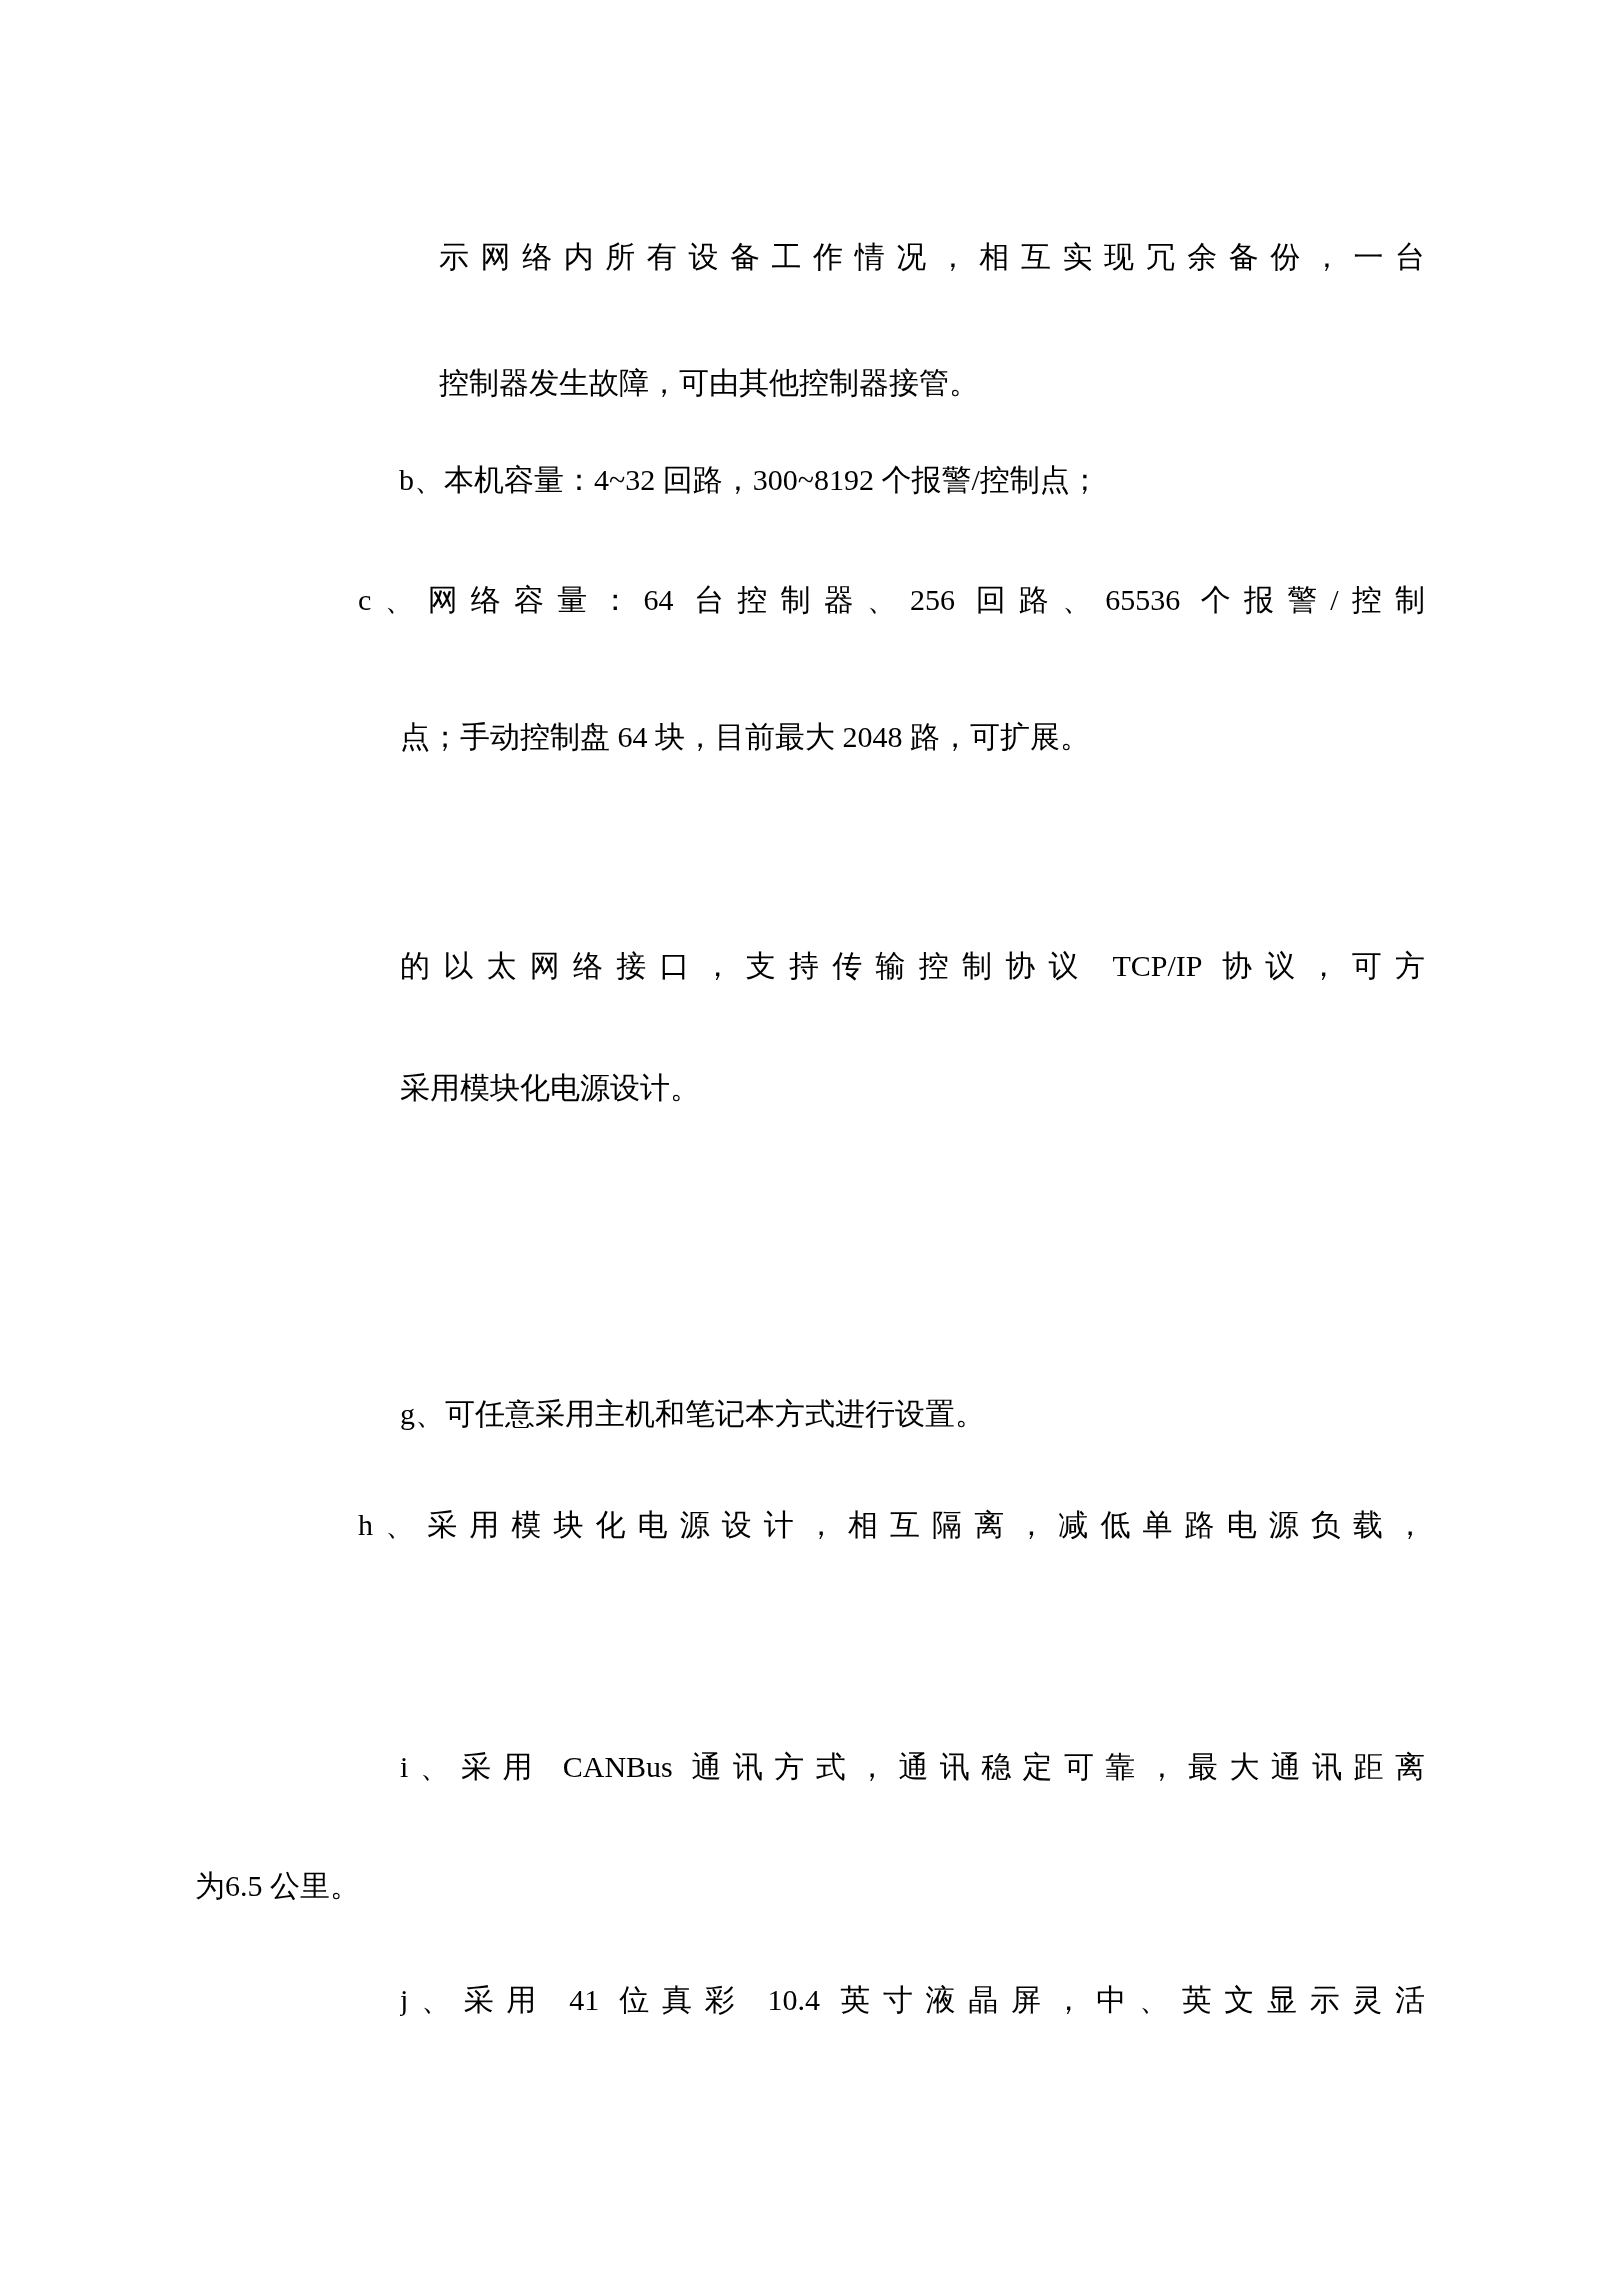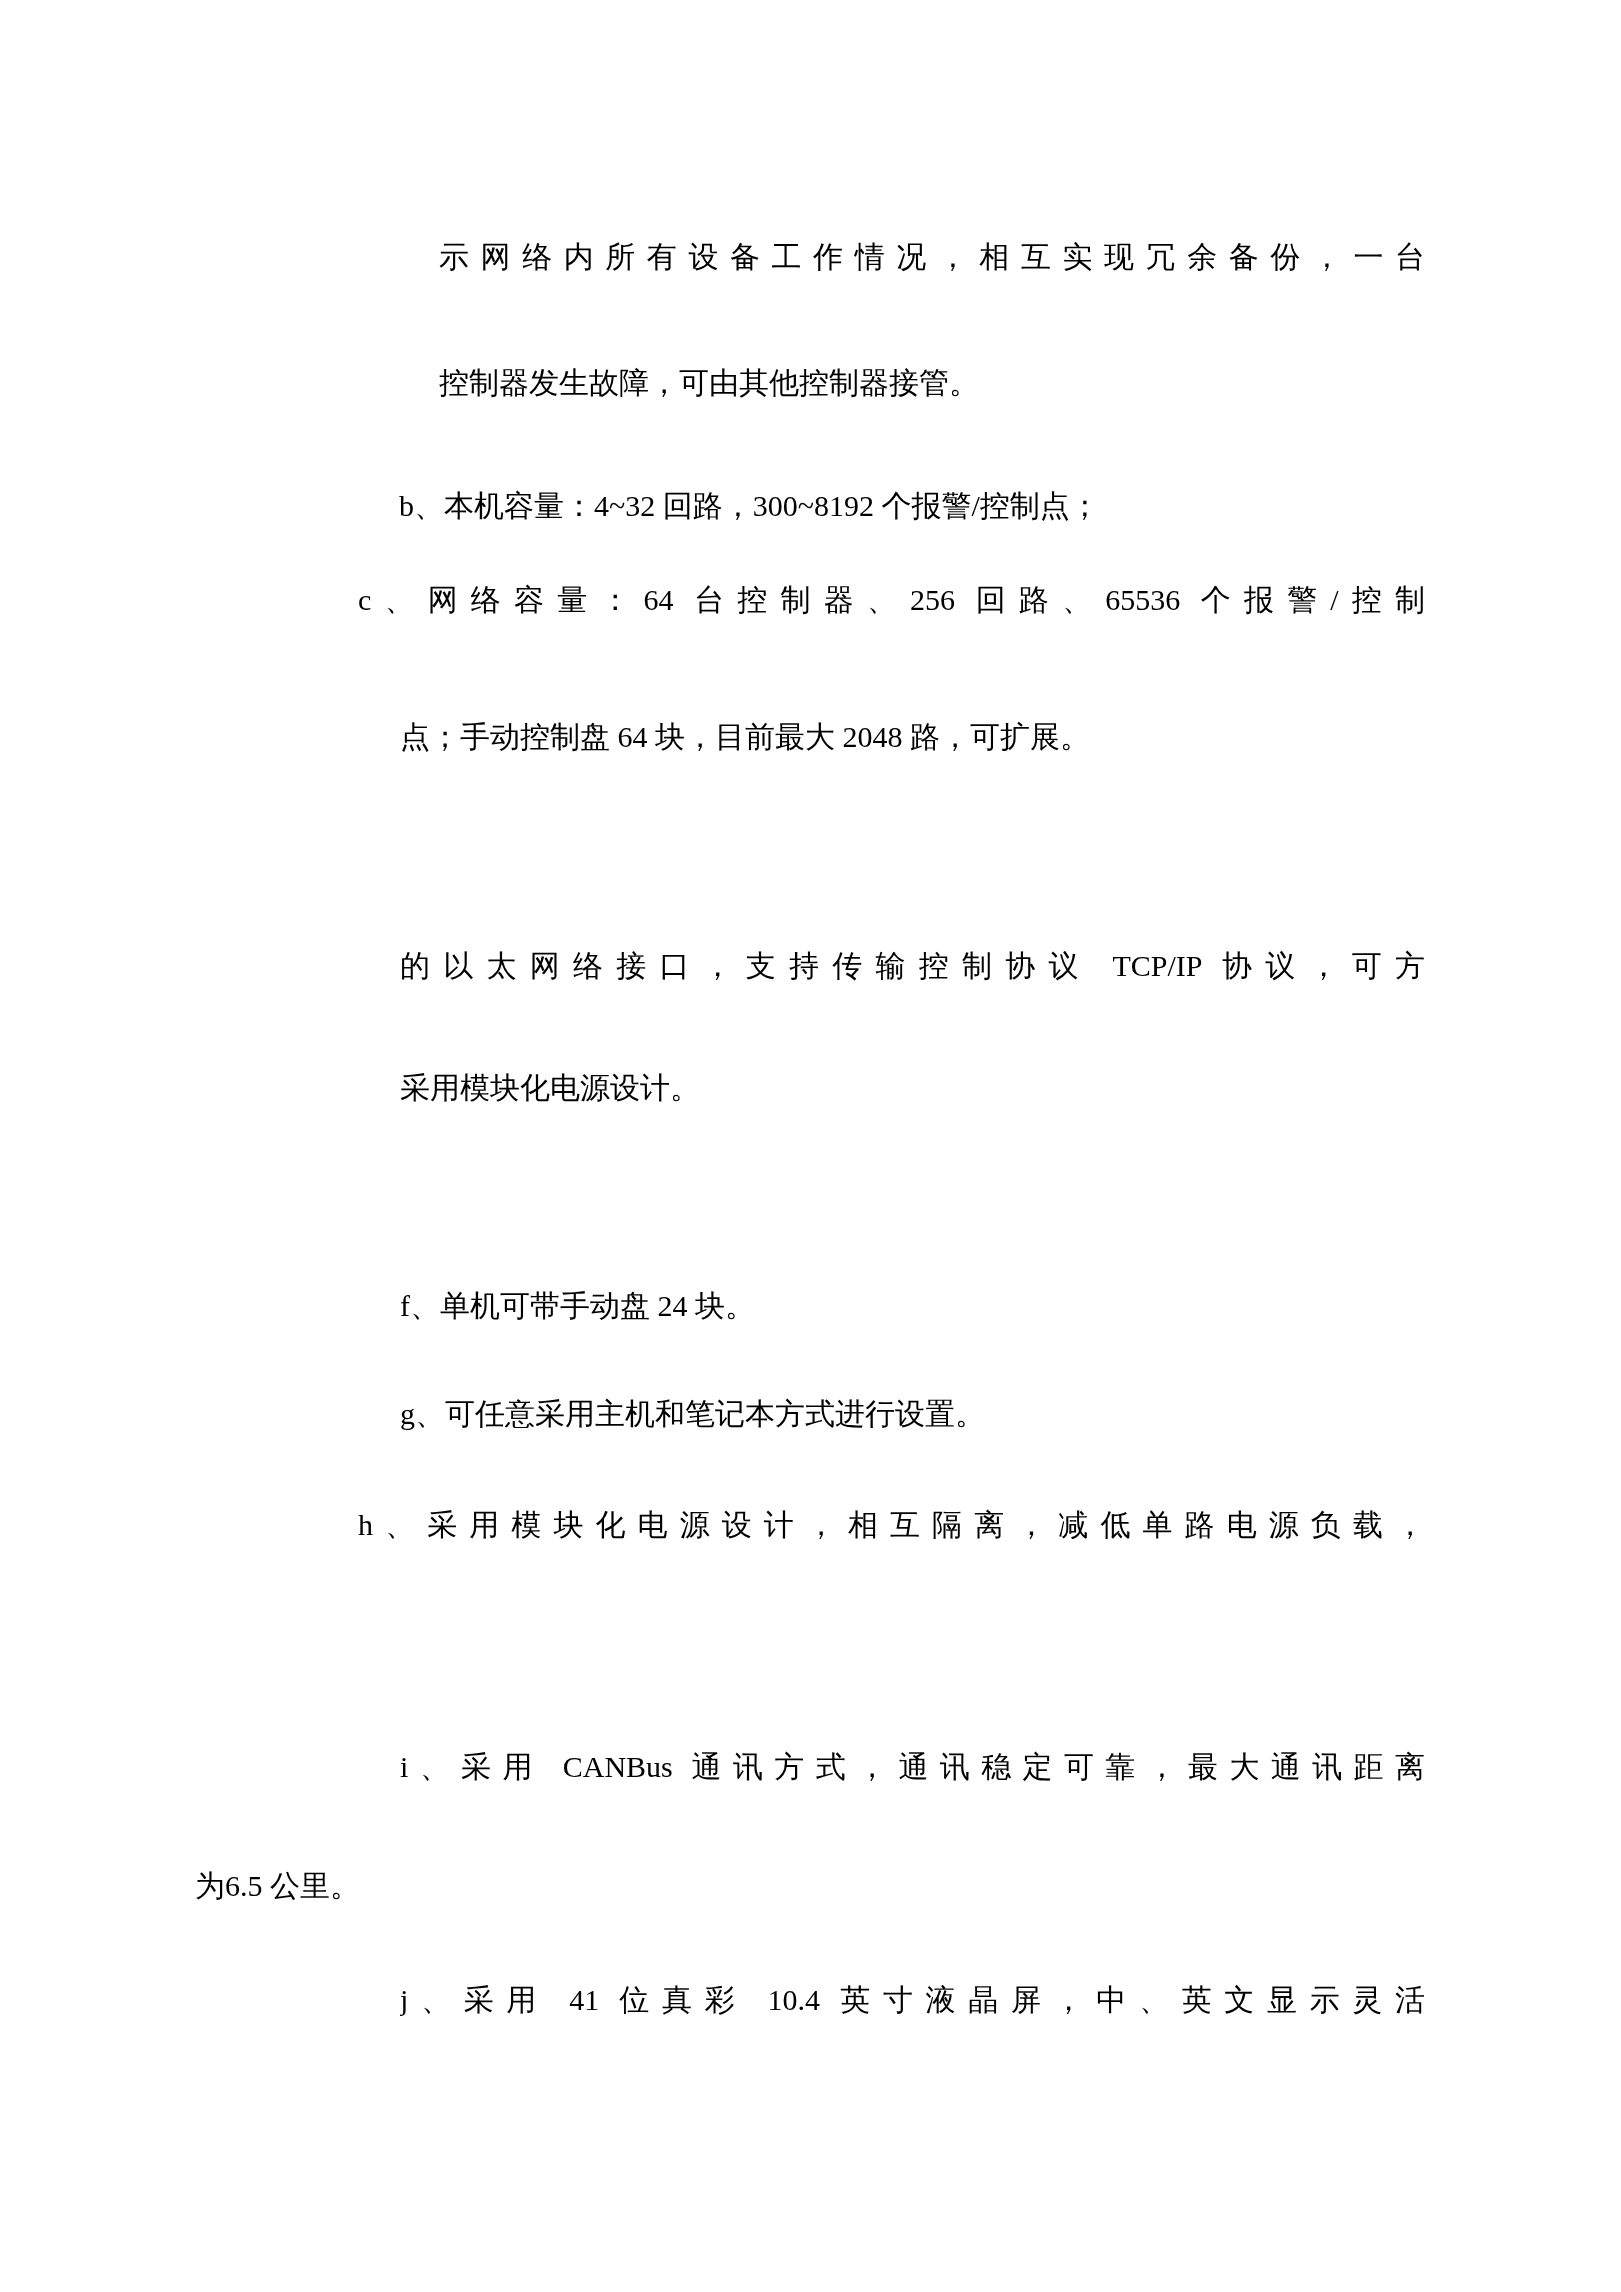--- a/index.html
+++ b/index.html
@@ -41,33 +41,32 @@
 </style>
 </head>
 <body>
 
 <div class="page">
 
   <div class="line justified" style="left:439px; top:237px; width:986px;">示网络内所有设备工作情况，相互实现冗余备份，一台</div>
 
   <div class="line" style="left:439px; top:363px;">控制器发生故障，可由其他控制器接管。</div>
 
-  <div class="line" style="left:399px; top:486px;">b、本机容量：4~32 回路，300~8192 个报警/控制点；</div>
+  <div class="line" style="left:399px; top:460px;">b、本机容量：4~32 回路，300~8192 个报警/控制点；</div>
 
   <div class="line justified" style="left:358px; top:580px; width:1067px;">c、网络容量：64 台控制器、256 回路、65536 个报警/控制</div>
 
   <div class="line" style="left:400px; top:717px;">点；手动控制盘 64 块，目前最大 2048 路，可扩展。</div>
 
 
   <div class="line justified" style="left:400px; top:946px; width:1025px;">的以太网络接口，支持传输控制协议 TCP/IP 协议，可方</div>
 
   <div class="line" style="left:400px; top:1068px;">采用模块化电源设计。</div>
 
 
-  <div class="line" style="left:400px; top:1286px;">f、单机可带手动盘 24 块。</div>
 
   <div class="line" style="left:400px; top:1394px;">g、可任意采用主机和笔记本方式进行设置。</div>
 
   <div class="line justified" style="left:358px; top:1505px; width:1067px;">h、采用模块化电源设计，相互隔离，减低单路电源负载，</div>
 
 
   <div class="line justified" style="left:400px; top:1747px; width:1025px;">i、采用 CANBus 通讯方式，通讯稳定可靠，最大通讯距离</div>
 
   <div class="line" style="left:195px; top:1866px;">为6.5 公里。</div>
 

